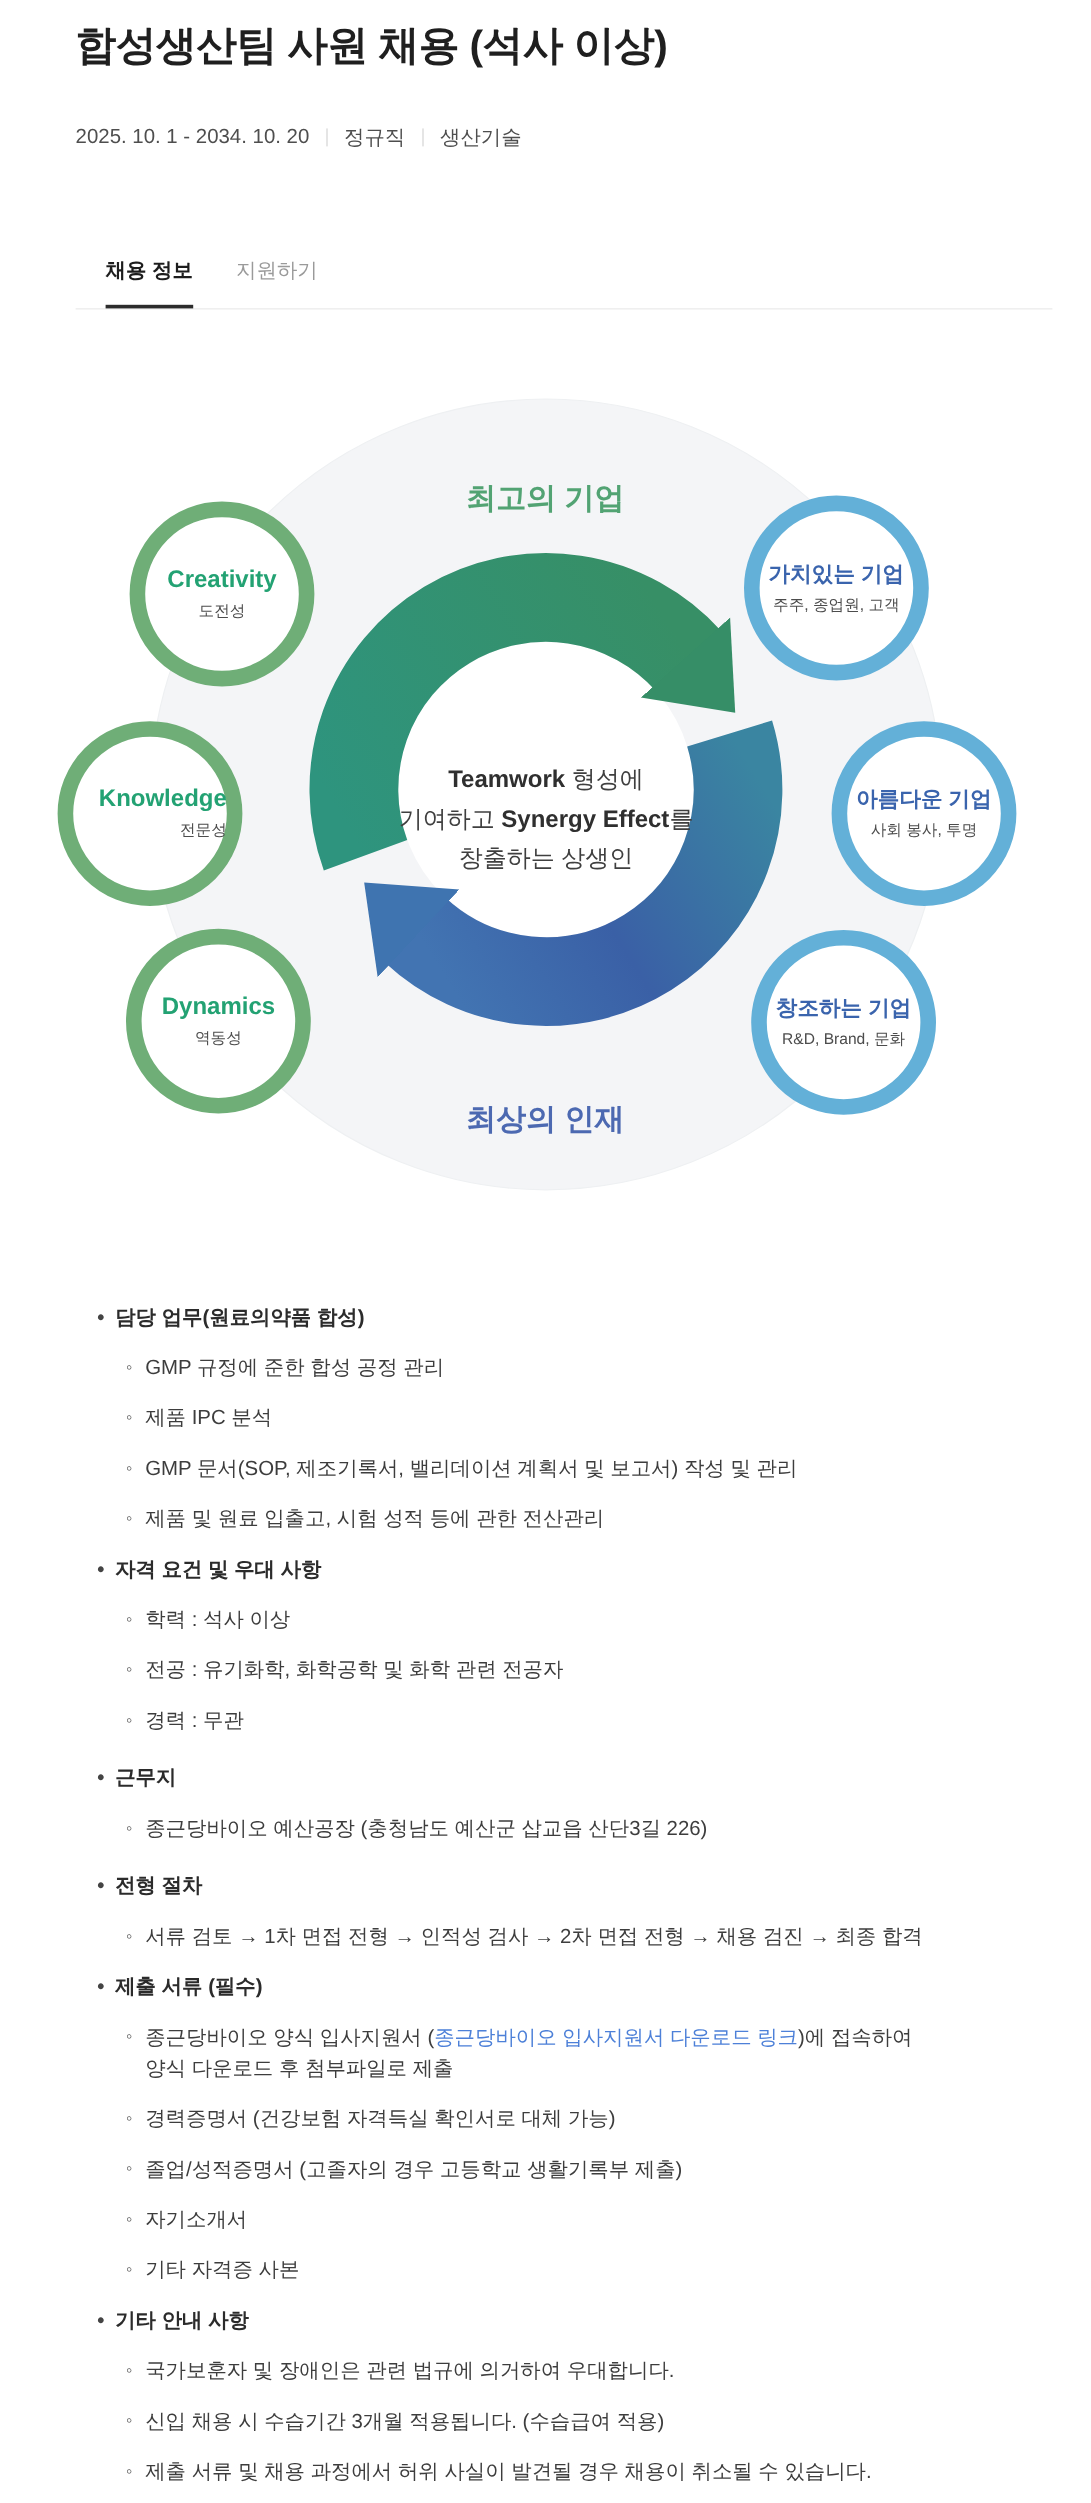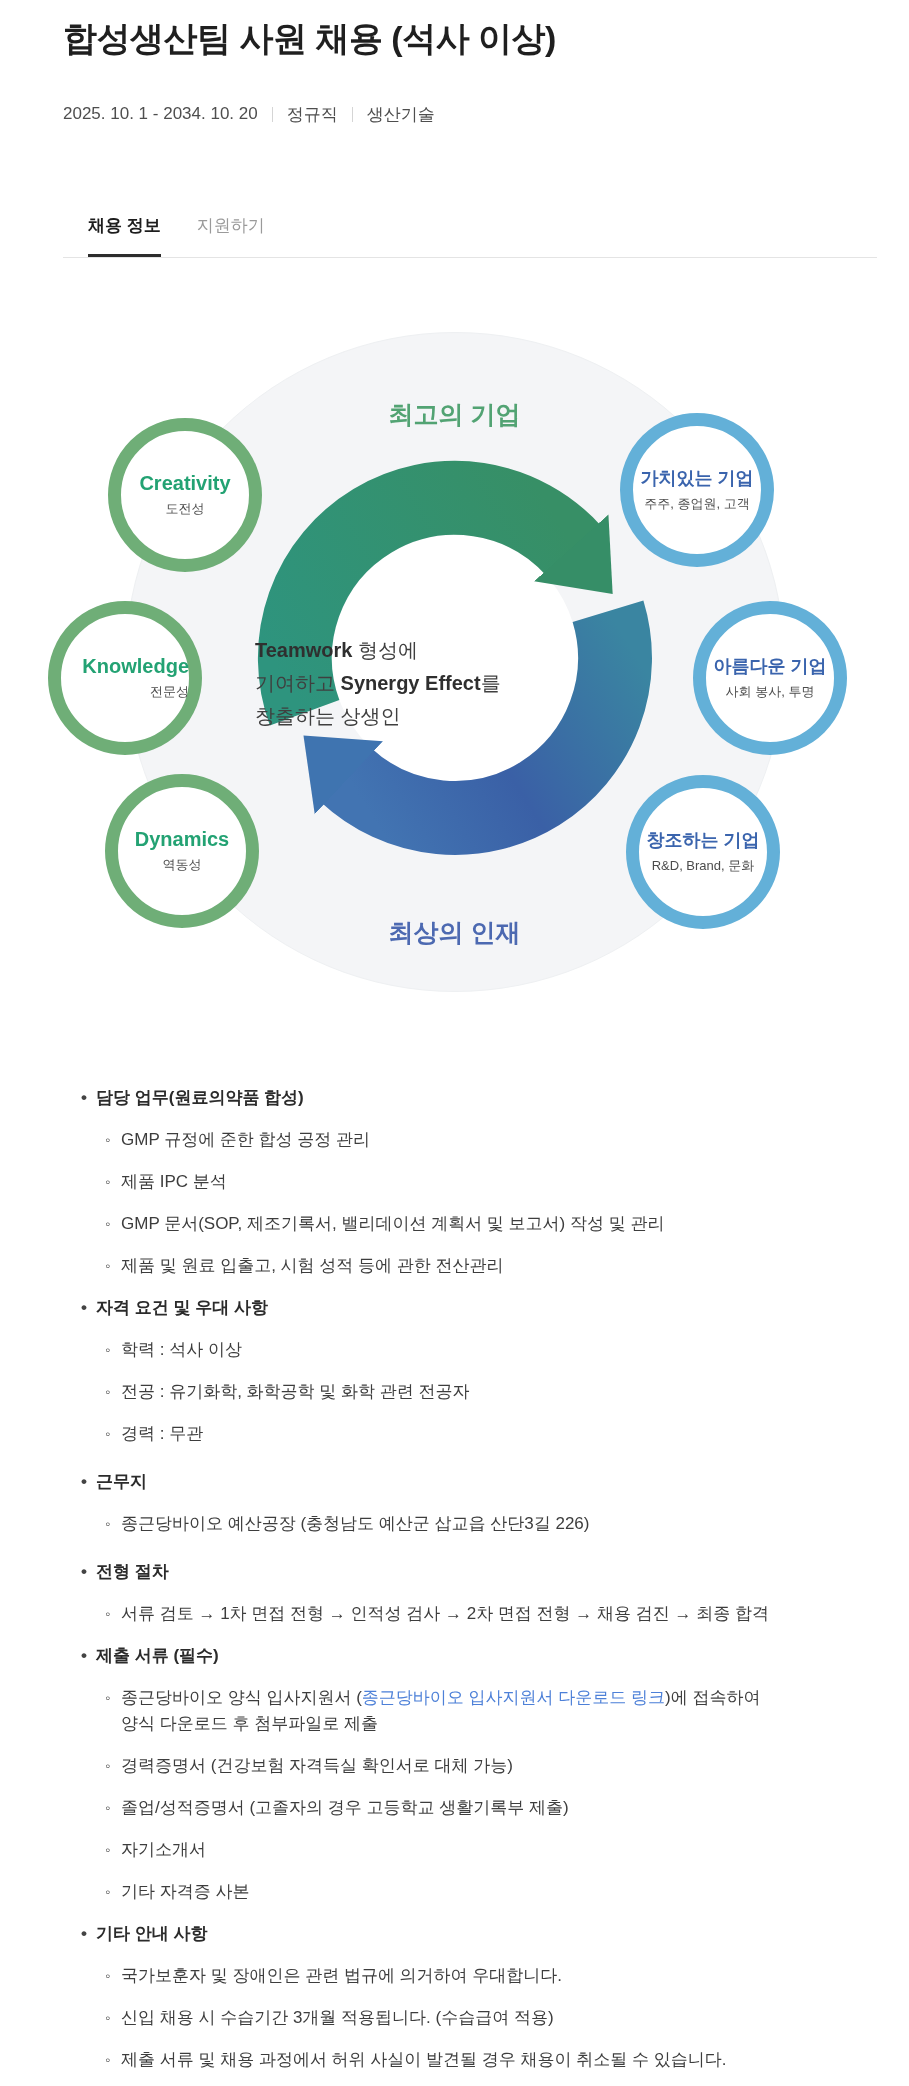--- a/index.html
+++ b/index.html
@@ -68,21 +68,21 @@
   .ring{position:absolute;left:245px;top:190px;}
   .top-label,.bottom-label{
     position:absolute;left:0;right:0;
     text-align:center;
     font-size:25px;font-weight:700;
   }
   .top-label{top:140px;color:#52a373;}
   .bottom-label{top:658px;color:#4c69b1;}
   .center-text{
     position:absolute;left:255px;top:376px;width:400px;
-    text-align:left;
+    text-align:center;
     font-size:20px;line-height:33px;color:#3f3f3f;
   }
   .center-text b{color:#2f2f2f;}
   .sat{
     position:absolute;
     width:128px;height:128px;border-radius:50%;
     background:#fff;
     display:flex;flex-direction:column;align-items:center;justify-content:center;
     text-align:center;
   }

